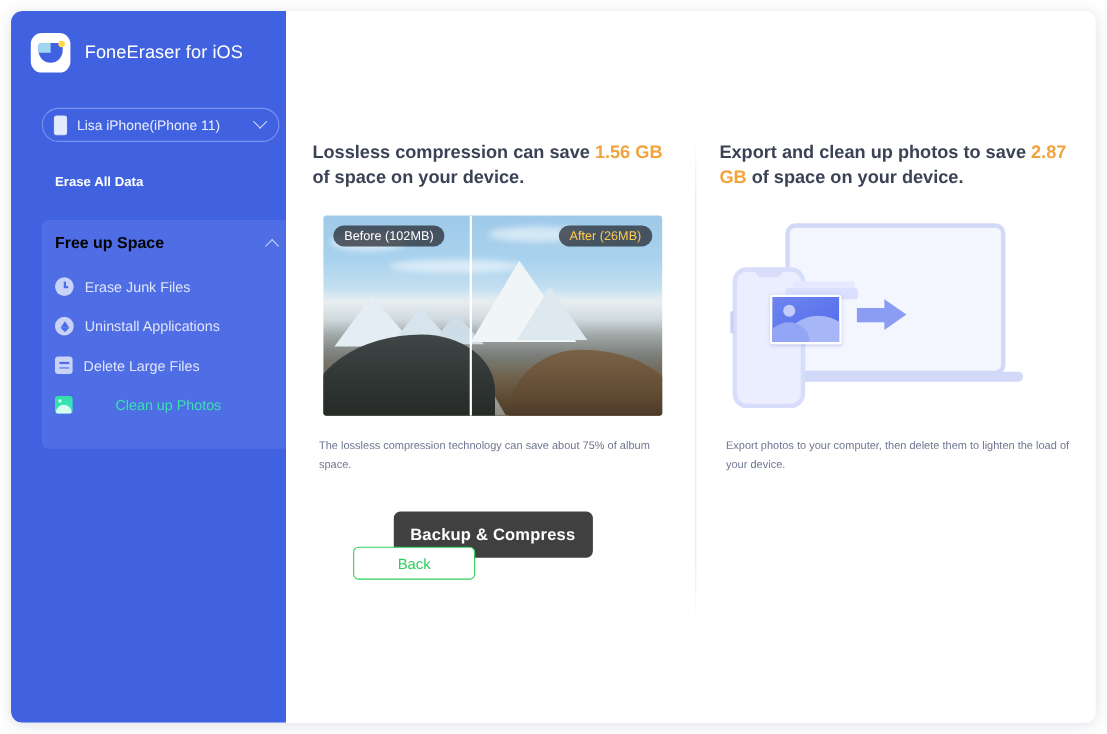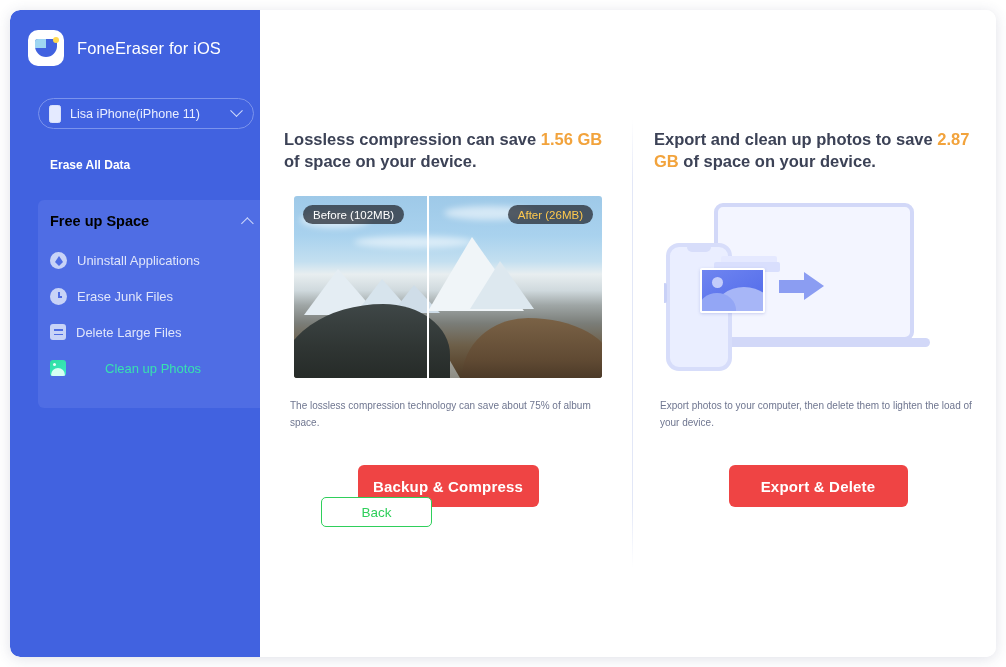--- a/index.html
+++ b/index.html
@@ -490,21 +490,21 @@
     font-size: 10px;
     color: #6f7690;
     line-height: 17px;
     padding: 0 12px;
   }
 
   .cta {
     display: block;
     margin: 34px auto 0;
     width: 181px; height: 42px;
-    background: #ef4444;
+    background: #404040;
     border: none;
     border-radius: 6px;
     color: #ffffff;
     font-size: 15px;
     font-weight: bold;
     font-family: "Liberation Sans", "DejaVu Sans", sans-serif;
     cursor: pointer;
     letter-spacing: .2px;
   }
   #btn-export-delete { width: 179px; }
@@ -545,27 +545,27 @@
 
     <div id="erase-all-data">Erase All Data</div>
 
     <div id="freeup-panel">
       <div class="freeup-header">
         <div class="freeup-title">Free up Space</div>
         <div class="caret-up"></div>
       </div>
 
       <div class="menu-item">
+        <div class="mi-icon ico-clock"></div>
+        <div class="mi-label">Erase Junk Files</div>
+      </div>
+
+      <div class="menu-item">
         <div class="mi-icon ico-apps"></div>
         <div class="mi-label">Uninstall Applications</div>
-      </div>
-
-      <div class="menu-item">
-        <div class="mi-icon ico-clock"></div>
-        <div class="mi-label">Erase Junk Files</div>
       </div>
 
       <div class="menu-item">
         <div class="mi-icon ico-doc"></div>
         <div class="mi-label">Delete Large Files</div>
       </div>
 
       <div class="menu-item active">
         <div class="mi-icon ico-photo"></div>
         <div class="mi-label">Clean up Photos</div>
@@ -652,18 +652,17 @@
         <div class="il-card">
           <div class="sun"></div>
           <div class="hill-b"></div>
           <div class="hill-a"></div>
         </div>
         <div class="il-arrow"></div>
       </div>
 
       <div class="caption">Export photos to your computer, then delete them to lighten the load of your device.</div>
 
-      <button class="cta" id="btn-export-delete">Export &amp; Delete</button>
     </div>
 
     <button id="btn-back">Back</button>
   </div>
 </div>
 
 </body></html>

